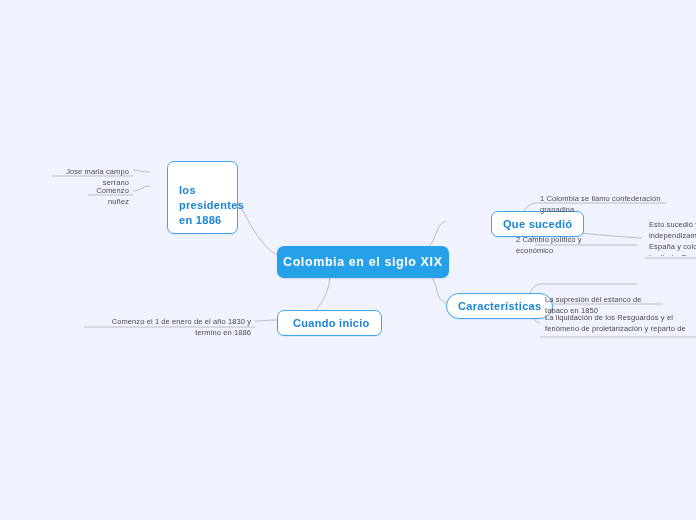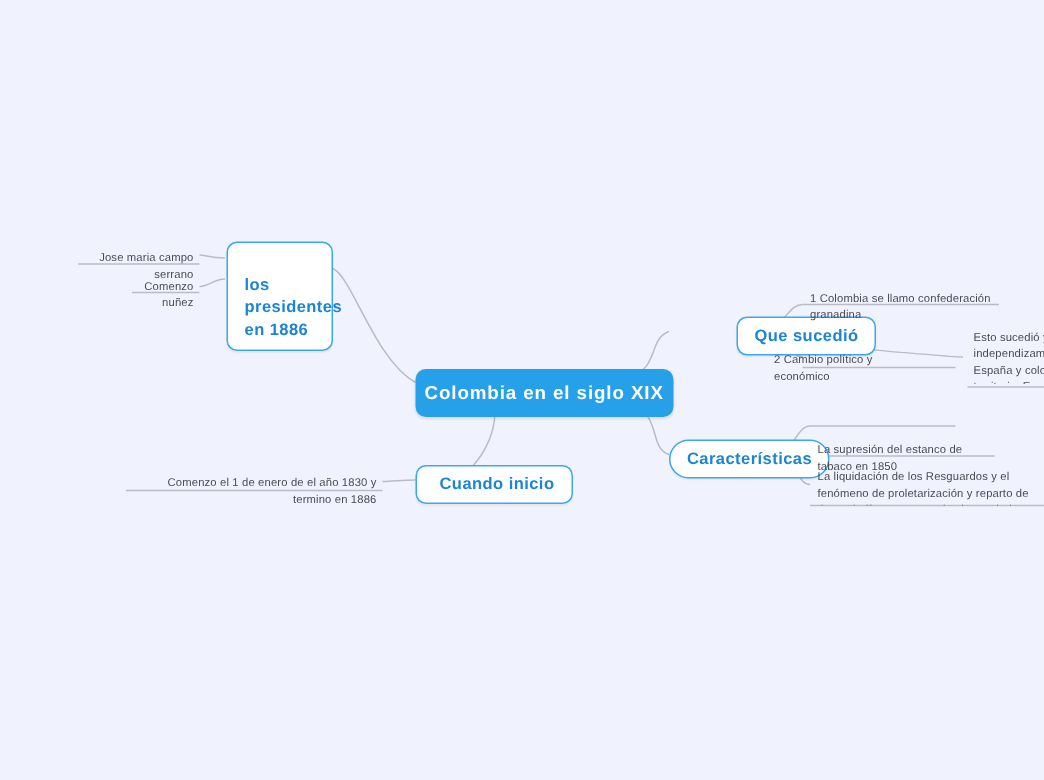--- a/index.html
+++ b/index.html
@@ -53,20 +53,21 @@
     font-size: 11px;
     letter-spacing: 0.3px;
     border: 1.5px solid #3ba7ee;
     border-radius: 7px;
     padding: 6px 11px;
     box-shadow: 0 1px 1px rgba(0,0,0,0.05);
   }
   .node-l1.multiline {
     line-height: 1.35;
     white-space: pre-line;
+    margin-left: 16px;
   }
   
   .node-leaf {
     color: #4a4a52;
     font-size: 7.5px;
     line-height: 1.45;
     padding: 2px 4px 3px 4px;
     letter-spacing: 0.1px;
   }
   .node-leaf.right {

